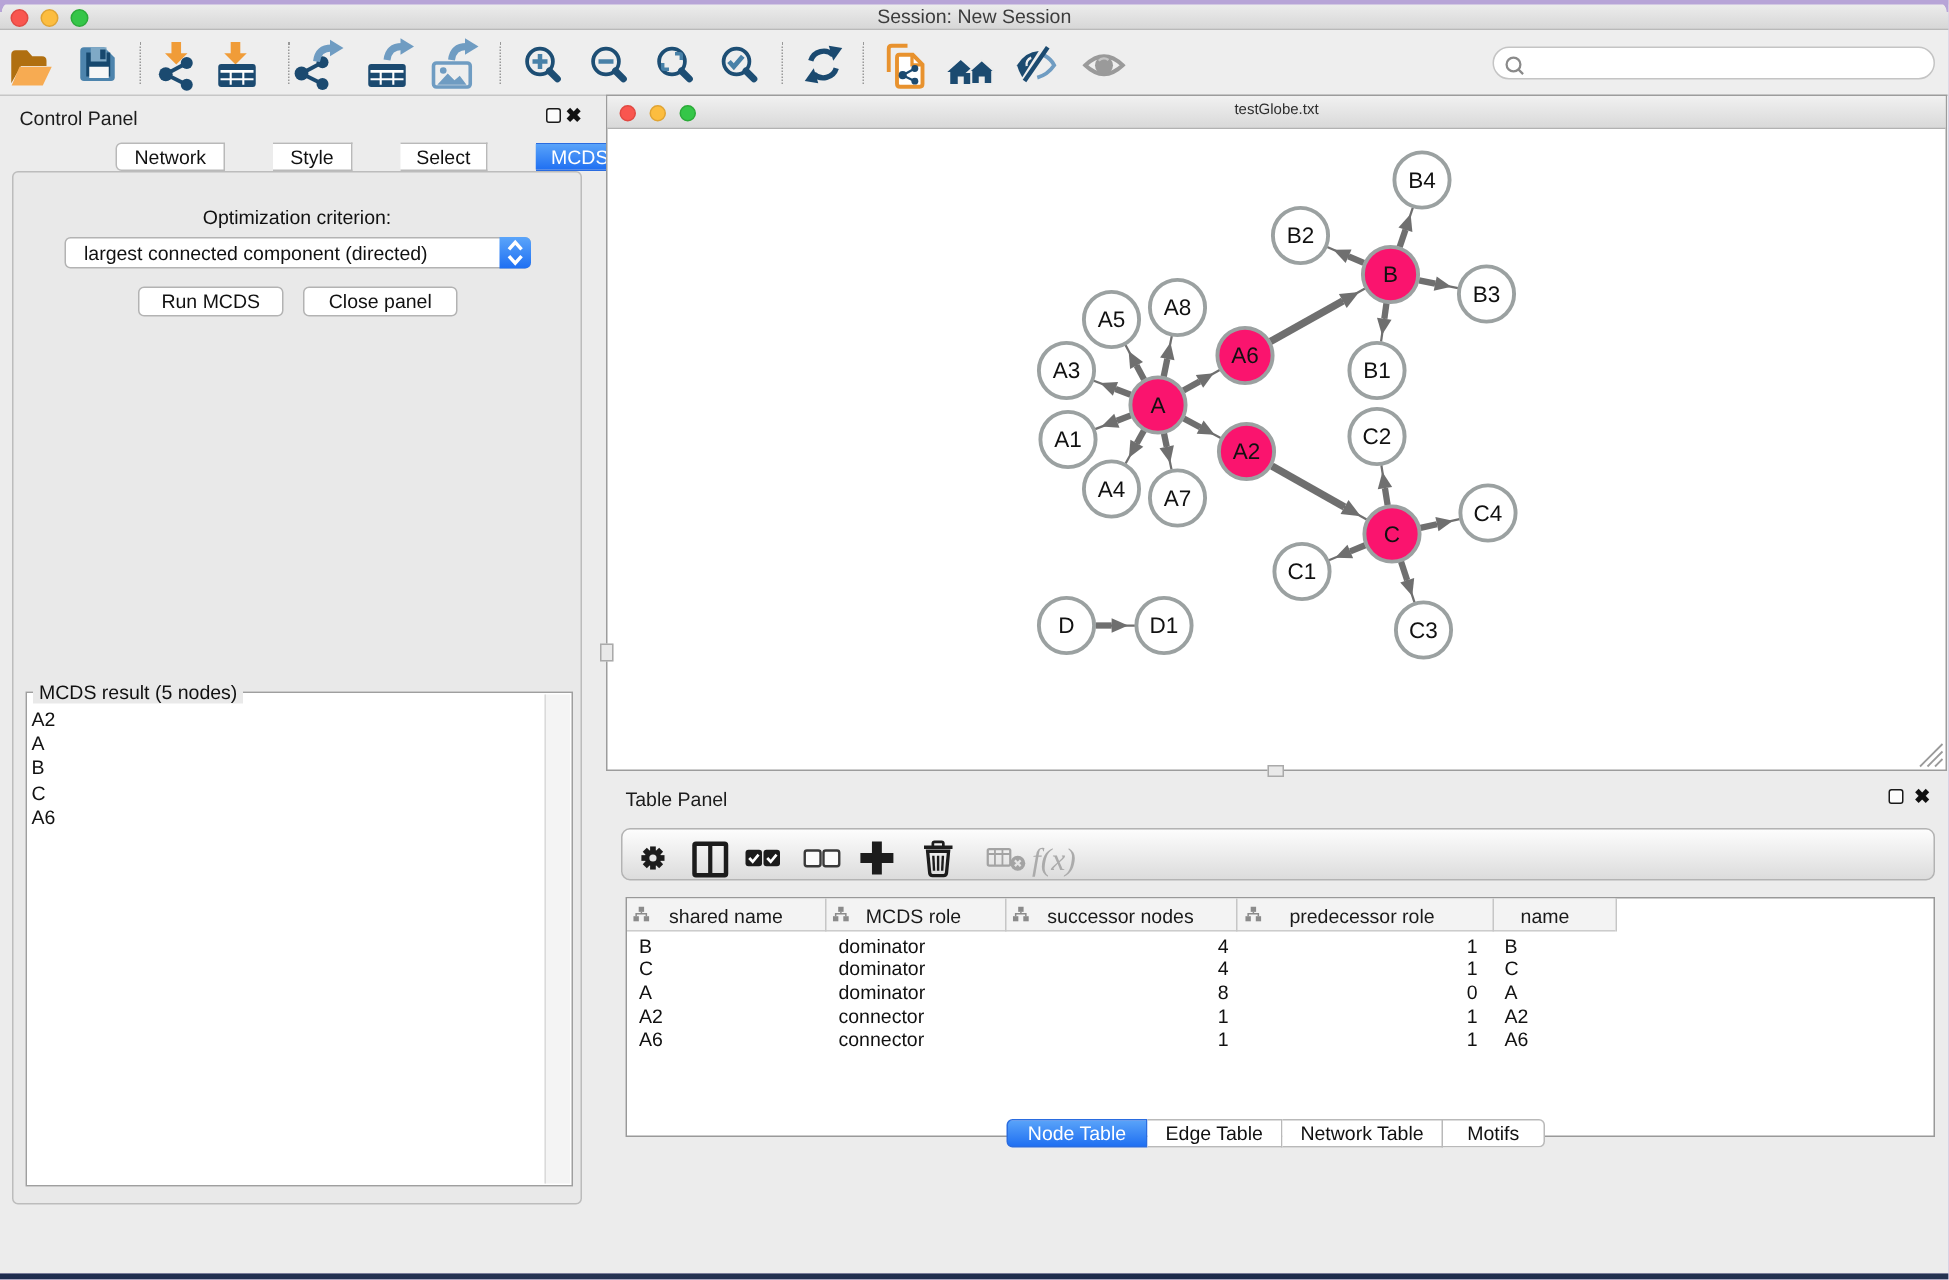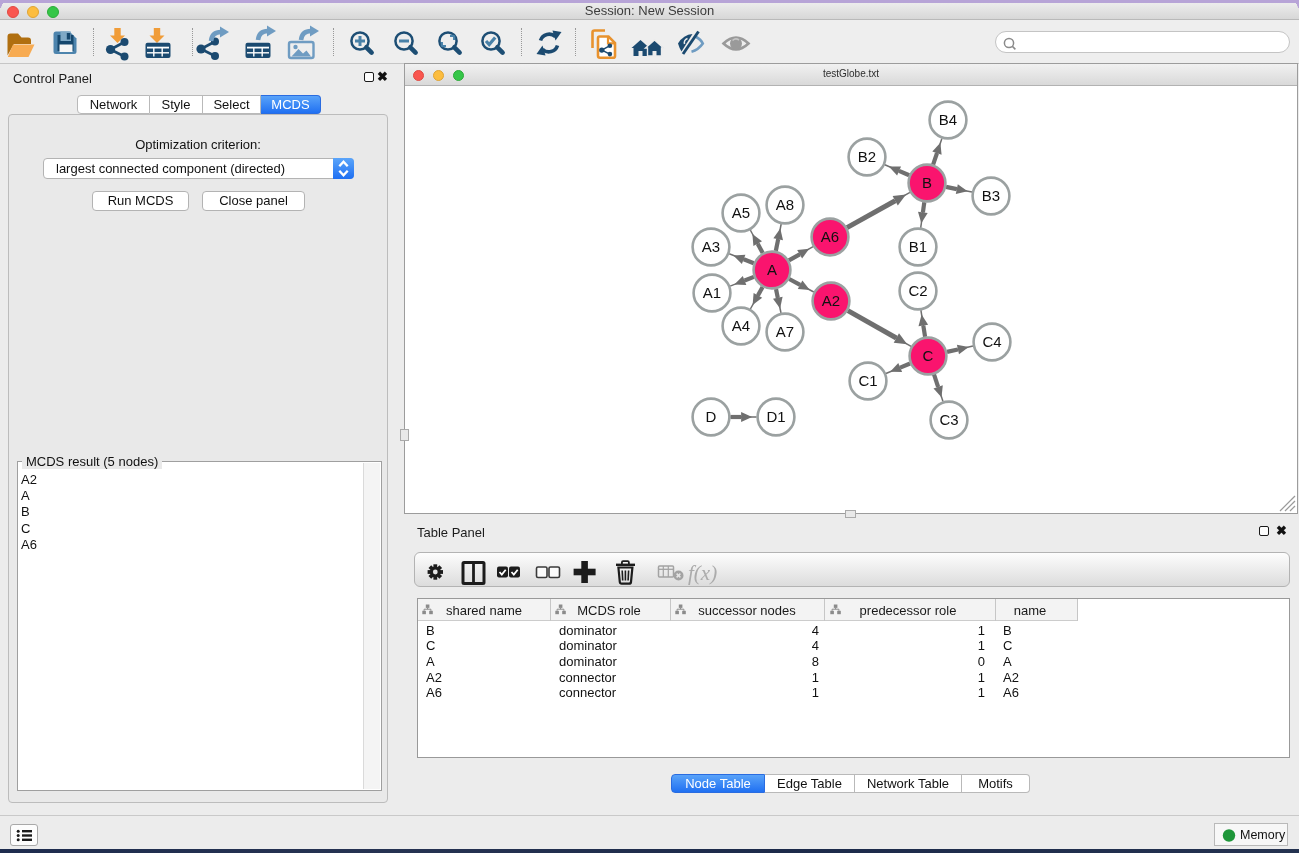--- a/index.html
+++ b/index.html
@@ -152,21 +152,21 @@
           <circle cx="7" cy="7" r="4.6" fill="none" stroke="#8a8a8a" stroke-width="1.5"></circle>
           <line x1="10.4" y1="10.4" x2="13.4" y2="13.4" stroke="#8a8a8a" stroke-width="1.5"></line>
         </svg>
       </div>
   </div>
 
   <div id="cptitle" class="abs">Control Panel</div>
   <div class="fico" style="left:364px;top:72px;"></div>
   <div class="xico" style="left:377px;top:69px;">✖</div>
   <div id="cppanel" class="abs"></div>
-  <div class="tabrow" style="left:77px;top:95px;">
+  <div class="tabrow" style="left:77px;top:95px;gap:32px;">
     <div class="tab first" style="width:73px;">Network</div>
     <div class="tab" style="width:53px;">Style</div>
     <div class="tab" style="width:58px;">Select</div>
     <div class="tab last sel" style="width:60px;">MCDS</div>
   </div>
   <div id="optlabel" class="abs">Optimization criterion:</div>
   <div id="combo" class="abs">
     <div id="combotext" class="abs">largest connected component (directed)</div>
     <div id="combostep" class="abs">
         <svg class="abs" style="left:0;top:0" width="21" height="21">
@@ -394,39 +394,21 @@
       <div class="trow abs" style="left:141px;top:70.6px;">connector</div>
       <div class="trow abs" style="left:250px;top:70.6px;width:151px;text-align:right;">1</div>
       <div class="trow abs" style="left:416px;top:70.6px;width:151px;text-align:right;">1</div>
       <div class="trow abs" style="left:585px;top:70.6px;">A2</div>
       <div class="trow abs" style="left:8px;top:86.3px;">A6</div>
       <div class="trow abs" style="left:141px;top:86.3px;">connector</div>
       <div class="trow abs" style="left:250px;top:86.3px;width:151px;text-align:right;">1</div>
       <div class="trow abs" style="left:416px;top:86.3px;width:151px;text-align:right;">1</div>
       <div class="trow abs" style="left:585px;top:86.3px;">A6</div>
   </div>
-  <div class="tabrow" style="left:671px;top:746px;margin-top:28px;">
+  <div class="tabrow" style="left:671px;top:746px;">
     <div class="tab first sel" style="width:94px;">Node Table</div>
     <div class="tab" style="width:90px;">Edge Table</div>
     <div class="tab" style="width:107px;">Network Table</div>
     <div class="tab last" style="width:68px;">Motifs</div>
   </div>
 
-  <div id="statusbar" class="abs">
-    <div id="listbtn" class="abs">
-        <svg class="abs" style="left:5px;top:4px" width="17" height="13">
-          <circle cx="2.2" cy="2.2" r="1.5" fill="#1a1a1a"></circle>
-          <line x1="6" y1="2.2" x2="16" y2="2.2" stroke="#1a1a1a" stroke-width="2.4"></line>
-          <circle cx="2.2" cy="6.5" r="1.5" fill="#1a1a1a"></circle>
-          <line x1="6" y1="6.5" x2="16" y2="6.5" stroke="#1a1a1a" stroke-width="2.4"></line>
-          <circle cx="2.2" cy="10.8" r="1.5" fill="#1a1a1a"></circle>
-          <line x1="6" y1="10.8" x2="16" y2="10.8" stroke="#1a1a1a" stroke-width="2.4"></line>
-        </svg>
-      </div>
-    <div id="membtn" class="abs">
-        <svg class="abs" style="left:7px;top:4px" width="15" height="15">
-          <circle cx="7" cy="7.5" r="6.2" fill="#1e9639"></circle>
-        </svg>
-        <div class="abs" style="left:25px;top:4px;font-size:12.5px;color:#111;">Memory</div>
-      </div>
-  </div>
 </div>
 <div id="deskbot" class="abs"></div>
 
 </body></html>

